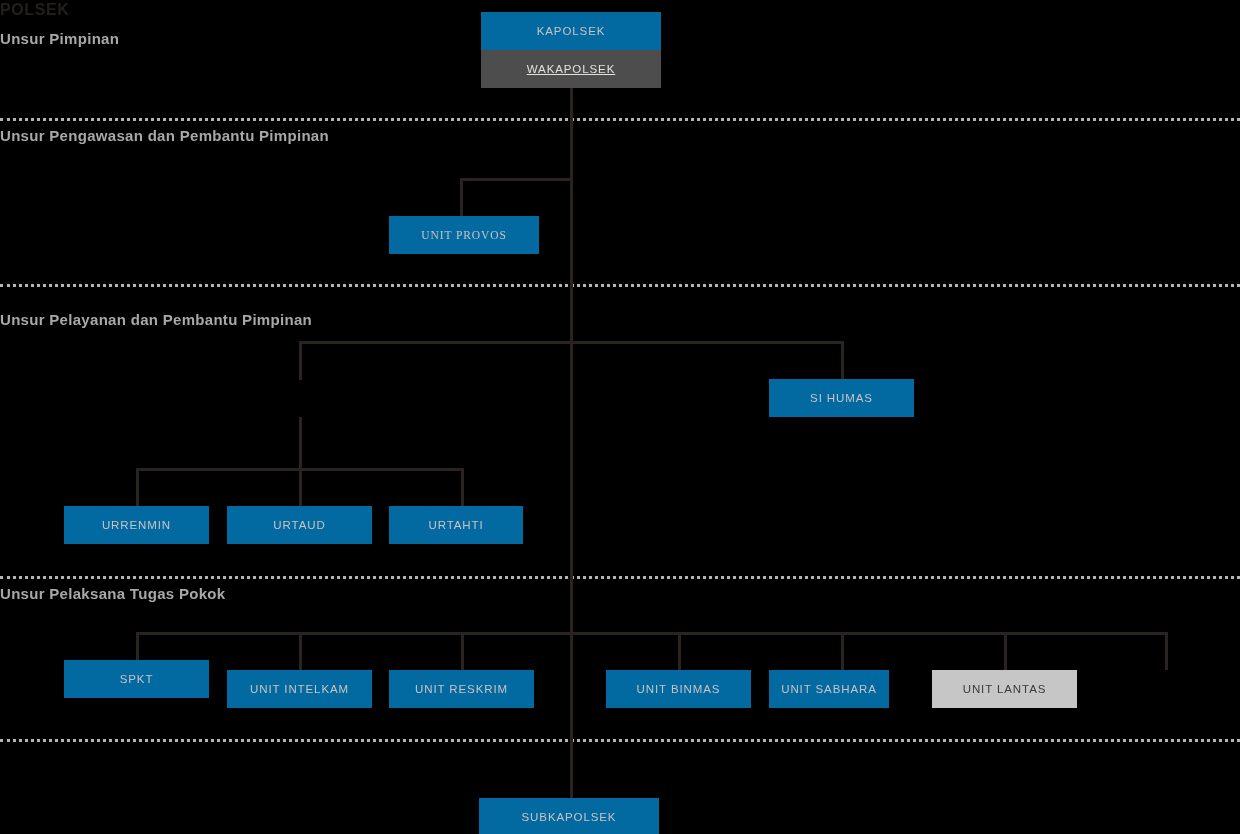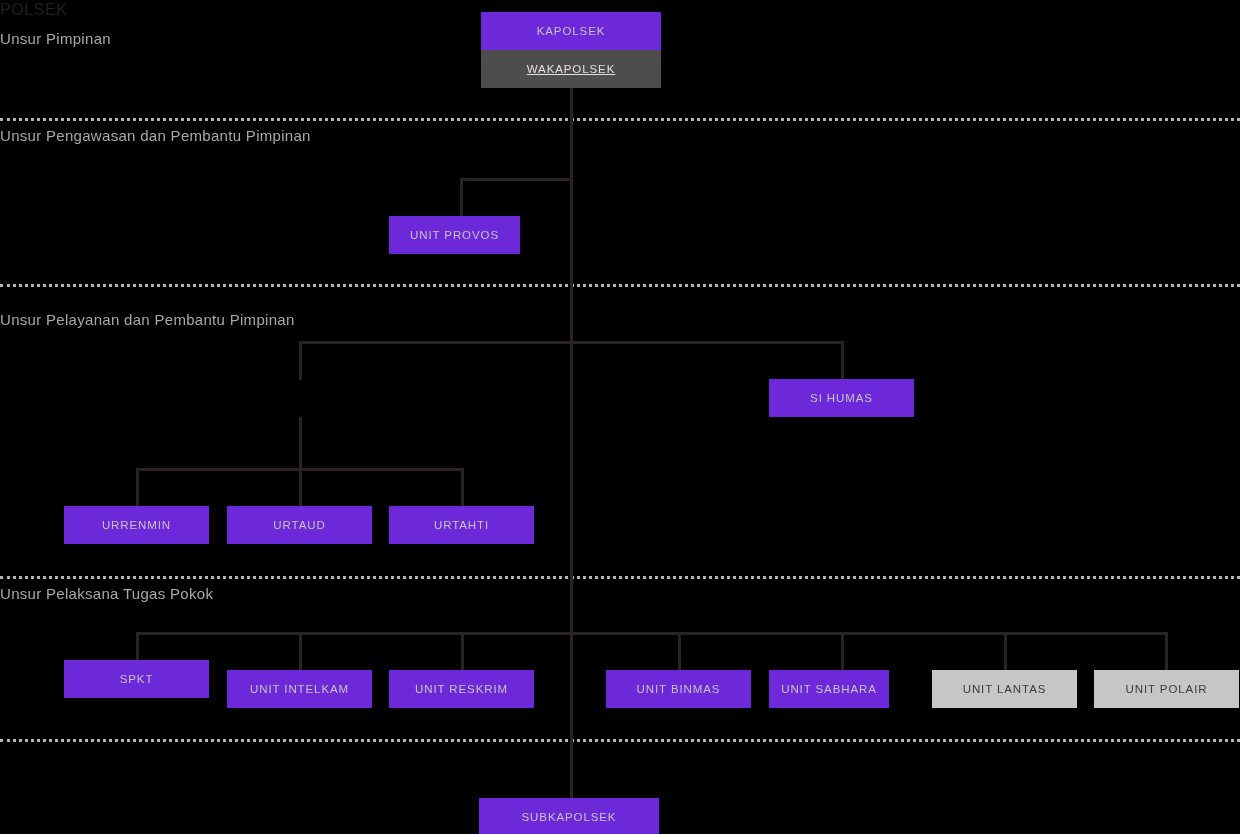--- a/index.html
+++ b/index.html
@@ -14,21 +14,21 @@
     position: relative;
     width: 1240px;
     height: 834px;
     background: #000000;
   }
 
   
   .section-label {
     position: absolute;
     font-size: 15px;
-    font-weight: normal;
+    font-weight: bold;
     letter-spacing: 0.3px;
     color: #a8a8a8;
     white-space: nowrap;
   }
   .section-label.title-top {
     color: #231f1d;
     font-size: 16px;
     letter-spacing: 0.6px;
   }
 
@@ -58,21 +58,21 @@
     position: absolute;
     height: 38px;
     display: flex;
     align-items: center;
     justify-content: center;
     font-size: 11.5px;
     letter-spacing: 0.9px;
     white-space: nowrap;
     overflow: hidden;
   }
-  .node.dark  { background: #6d28d9; color: #c9c4bf; }
+  .node.dark  { background: #0369a1; color: #c9c4bf; }
   .node.mid   { background: #4d4d4d; color: #e3e1de; }
   .node.light { background: #c6c6c6; color: #3b3b3b; }
 </style>
 </head>
 <body>
 
 <div id="chart">
 
   <div class="section-label title-top" style="left:0px; top:1px;">POLSEK</div>
 
@@ -90,50 +90,49 @@
   <div class="divider" style="top:576px;"></div>
   <div class="divider" style="top:739px;"></div>
 
   <div class="vline" style="left:570px; top:85px; height:715px;"></div>
 
   <div class="node dark" style="left:481px; top:12px; width:180px;">KAPOLSEK</div>
   <div class="node mid" style="left:481px; top:50px; width:180px;text-decoration:underline;">WAKAPOLSEK</div>
 
   <div class="hline" style="left:460px; top:178px; width:111px;"></div>
   <div class="vline" style="left:460px; top:178px; height:40px;"></div>
-  <div class="node dark" style="left:389px; top:216px; width:131px;">UNIT PROVOS</div>
+  <div class="node dark" style="left:389px; top:216px; width:150px;font-family:Liberation Serif, serif;">UNIT PROVOS</div>
 
   <div class="hline" style="left:299px; top:341px; width:545px;"></div>
   <div class="vline" style="left:299px; top:341px; height:39px;"></div>
   <div class="vline" style="left:841px; top:341px; height:39px;"></div>
 
   <div class="node dark" style="left:769px; top:379px; width:145px;">SI HUMAS</div>
 
   <div class="vline" style="left:299px; top:417px; height:52px;"></div>
   <div class="hline" style="left:136px; top:468px; width:327px;"></div>
   <div class="vline" style="left:136px; top:468px; height:38px;"></div>
   <div class="vline" style="left:299px; top:468px; height:38px;"></div>
   <div class="vline" style="left:461px; top:468px; height:38px;"></div>
 
   <div class="node dark" style="left:64px; top:506px; width:145px;">URRENMIN</div>
   <div class="node dark" style="left:227px; top:506px; width:145px;">URTAUD</div>
-  <div class="node dark" style="left:389px; top:506px; width:145px;">URTAHTI</div>
+  <div class="node dark" style="left:389px; top:506px; width:134px;">URTAHTI</div>
 
   <div class="hline" style="left:136px; top:632px; width:1029px;"></div>
   <div class="vline" style="left:136px; top:632px; height:38px;"></div>
   <div class="vline" style="left:299px; top:632px; height:38px;"></div>
   <div class="vline" style="left:461px; top:632px; height:38px;"></div>
   <div class="vline" style="left:678px; top:632px; height:38px;"></div>
   <div class="vline" style="left:841px; top:632px; height:38px;"></div>
   <div class="vline" style="left:1004px; top:632px; height:38px;"></div>
   <div class="vline" style="left:1165px; top:632px; height:38px;"></div>
 
   <div class="node dark" style="left:64px; top:660px; width:145px;">SPKT</div>
   <div class="node dark" style="left:389px; top:670px; width:145px;">UNIT RESKRIM</div>
   <div class="node dark" style="left:227px; top:670px; width:145px;">UNIT INTELKAM</div>
   <div class="node dark" style="left:606px; top:670px; width:145px;">UNIT BINMAS</div>
   <div class="node dark" style="left:769px; top:670px; width:120px;">UNIT SABHARA</div>
   <div class="node light" style="left:932px; top:670px; width:145px;">UNIT LANTAS</div>
-  <div class="node light" style="left:1094px; top:670px; width:145px;">UNIT POLAIR</div>
 
   <div class="node dark" style="left:479px; top:798px; width:180px;">SUBKAPOLSEK</div>
 
 </div>
 
 </body></html>

